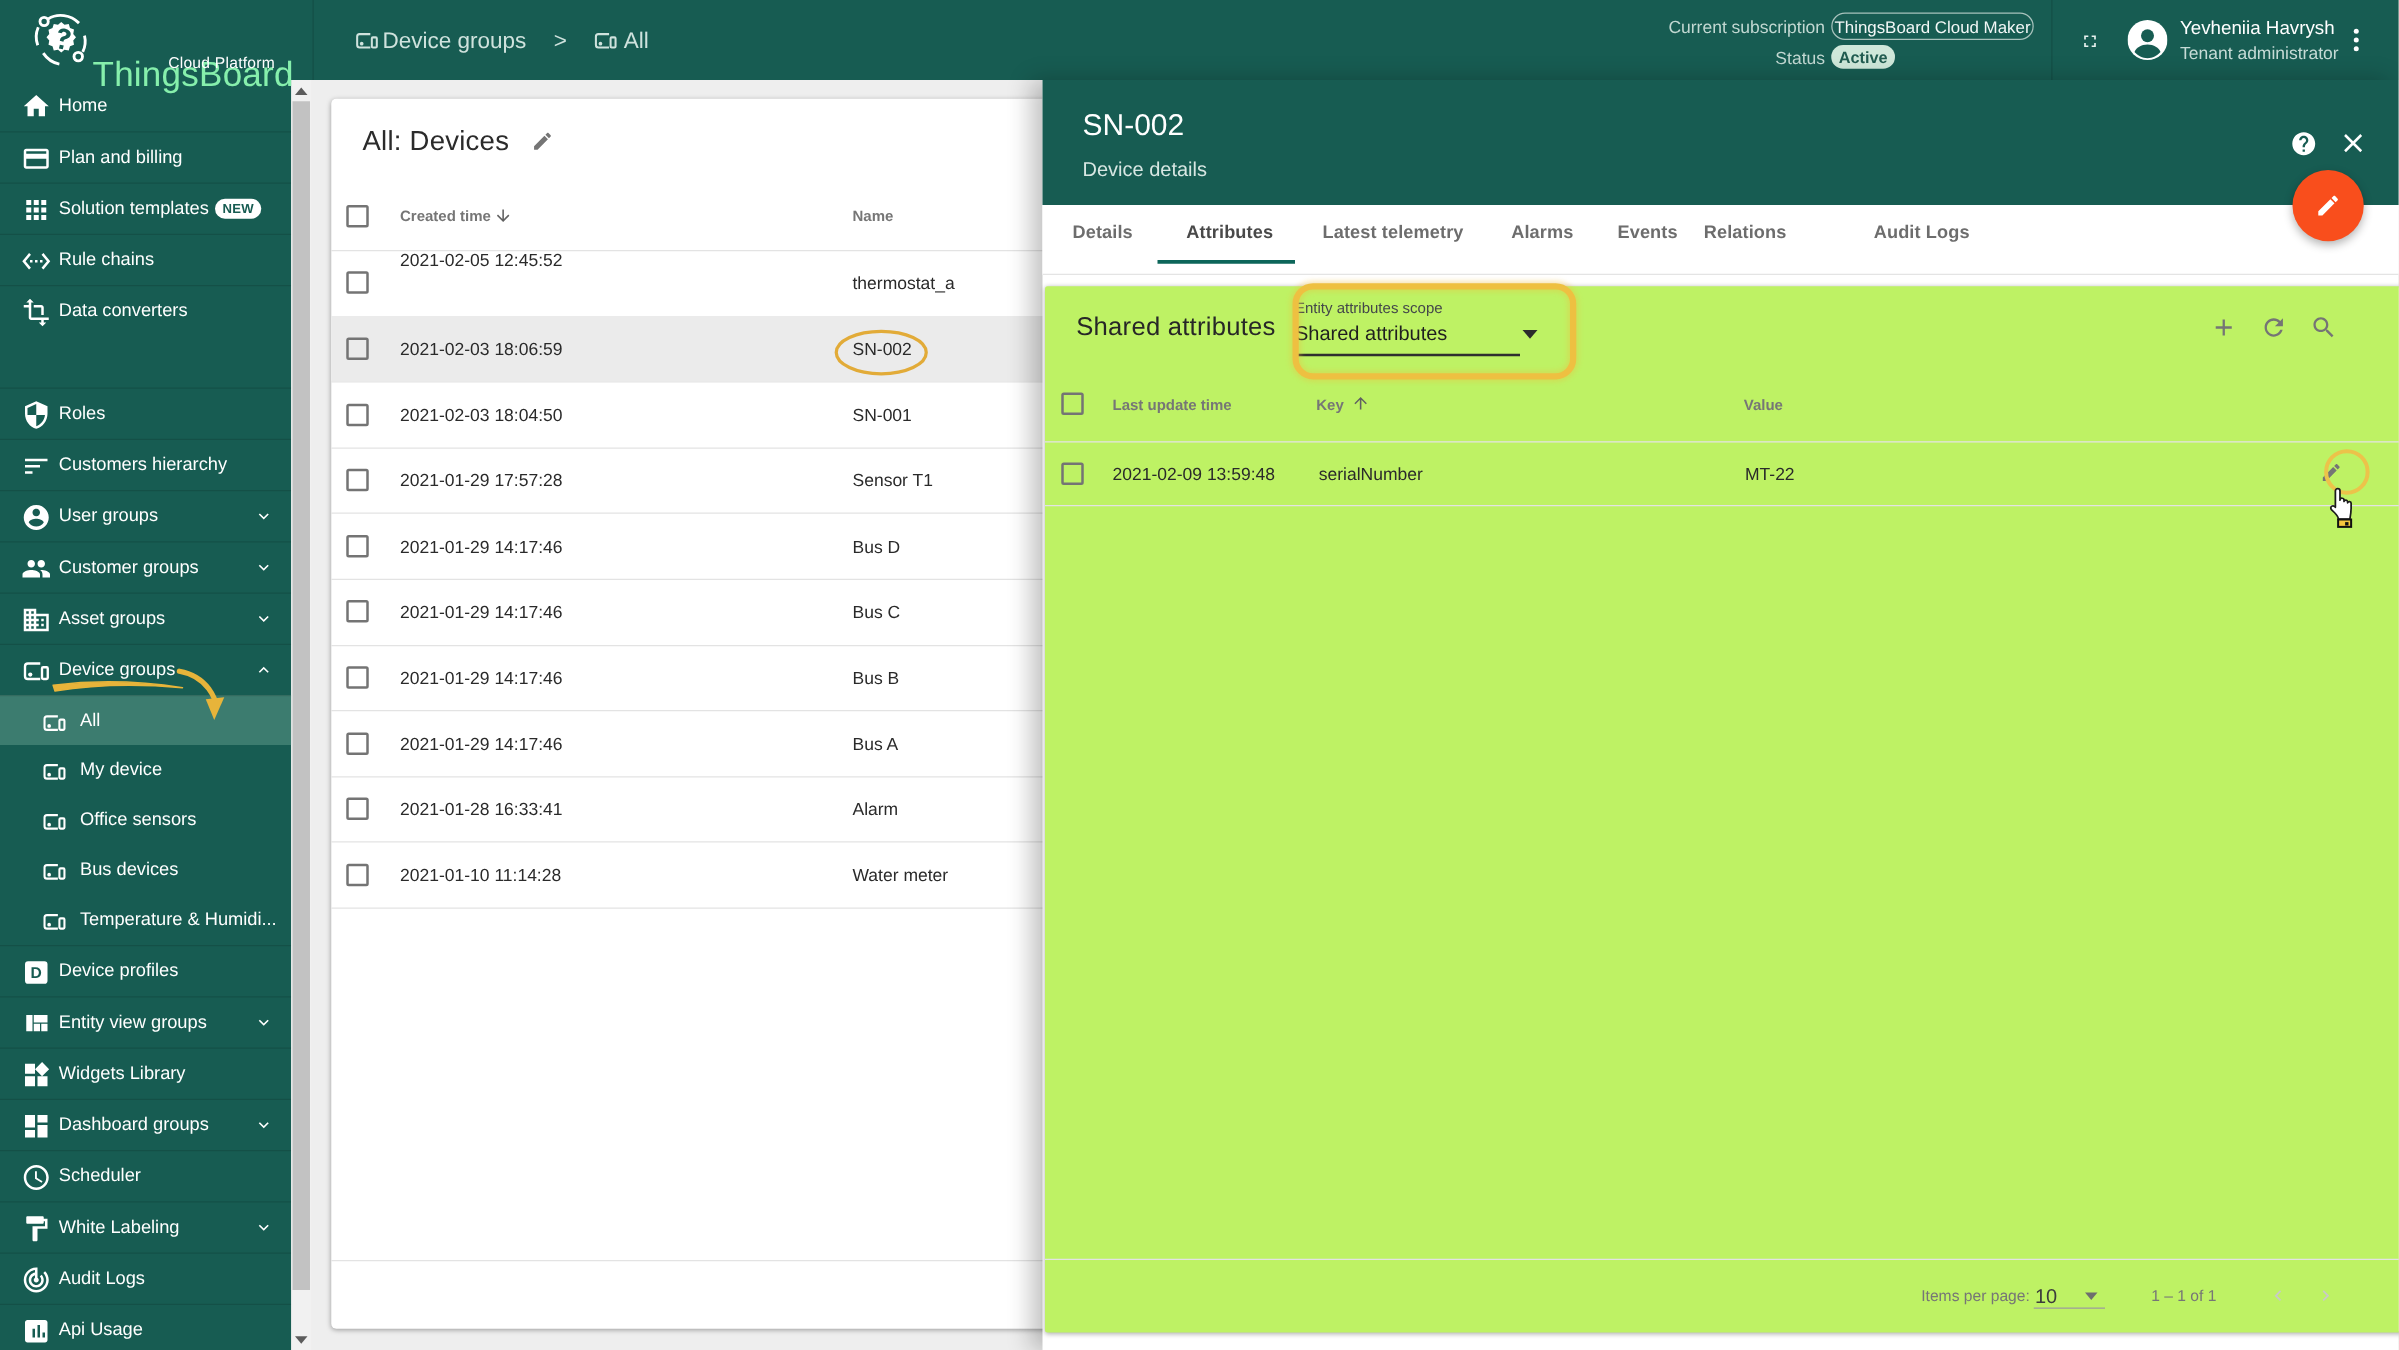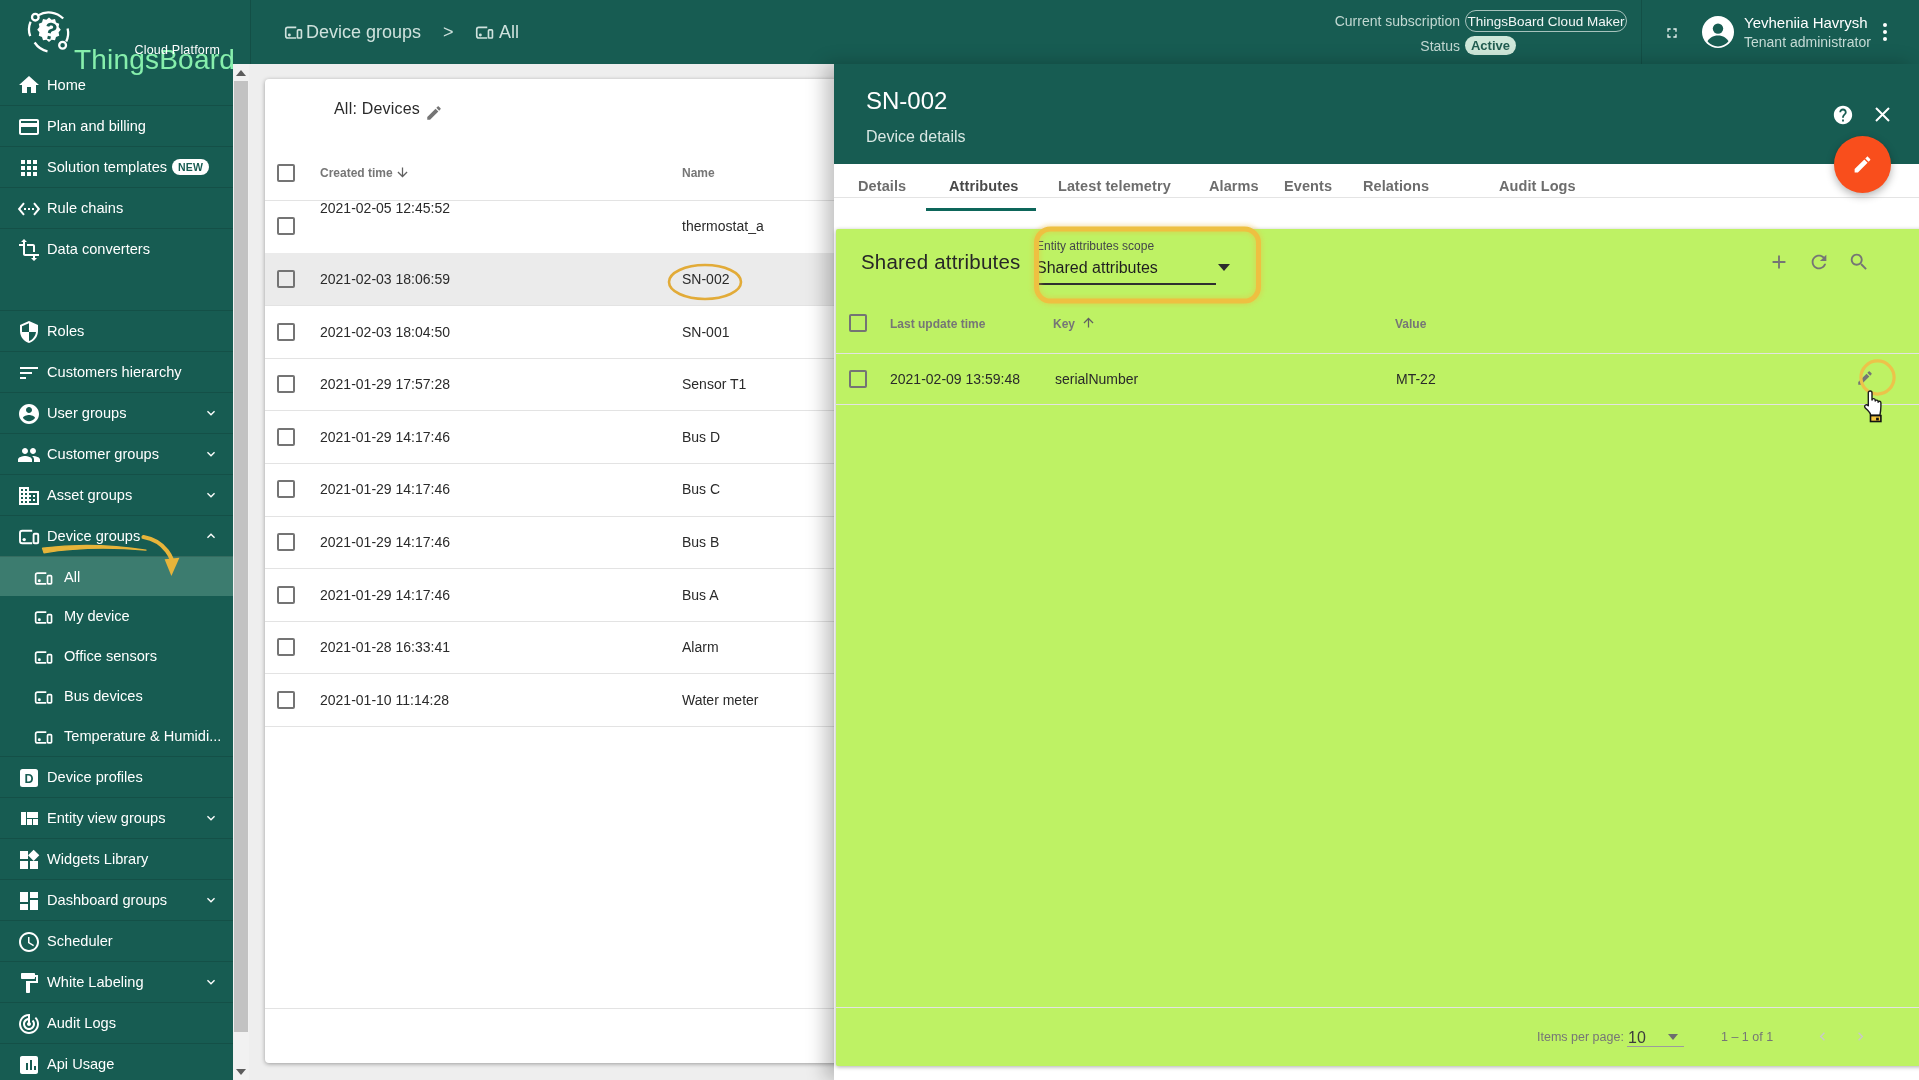--- a/index.html
+++ b/index.html
@@ -28,30 +28,30 @@
   #newBadge { position:absolute; left:172px; top:11.5px; background:#fff; color:#175c52; font-size:10.5px; font-weight:bold; border-radius:9px; padding:2.5px 6px 2px; letter-spacing:0.2px; }
 
   
   #sbscroll { position:absolute; left:233px; top:64px; width:16px; height:1016px; background:#f1f1f1; z-index:21; }
   #sbthumb { position:absolute; left:1px; top:17px; width:14px; height:951px; background:#c2c2c2; }
   .sarrow { position:absolute; left:3px; width:0; height:0; border-left:5px solid transparent; border-right:5px solid transparent; }
 
   
   #main { position:absolute; left:249px; top:64px; width:1670px; height:1016px; background:#eeeeee; z-index:10; }
   #devcard { position:absolute; left:16px; top:15px; width:1650px; height:984px; background:#fff; border-radius:4px; box-shadow:0 1px 4px rgba(0,0,0,0.35); }
-  #devtitle { position:absolute; left:25px; top:21px; font-size:16px; letter-spacing:0.2px; color:#2b2b2b;margin-left:44px; }
+  #devtitle { position:absolute; left:25px; top:21px; font-size:22px; letter-spacing:0.2px; color:#2b2b2b; }
   .cb { position:absolute; width:18px; height:18px; border:2px solid #747474; border-radius:2px; }
   .thdr { position:absolute; font-size:12px; font-weight:bold; color:#767676; }
   .tcell { position:absolute; font-size:14px; color:#2a2a2a; white-space:nowrap; }
   .rowline { position:absolute; left:0; width:100%; height:1px; background:#e3e3e3; }
 
   
   #drawer { position:absolute; left:834px; top:64px; width:1085px; height:1016px; background:#fff; box-shadow:-9px 0 18px rgba(0,0,0,0.24); z-index:40; }
   #dhead { position:absolute; left:0; top:0; width:1085px; height:100px; background:#175c52; }
-  #dtabs { position:absolute; left:0; top:100px; width:1085px; height:34px; background:#fff; border-bottom:1px solid #e4e4e4; }
+  #dtabs { position:absolute; left:0; top:100px; width:1085px; height:56px; background:#fff; border-bottom:1px solid #e4e4e4; }
   .tab { position:absolute; top:0; height:47px; line-height:45px; font-size:14.5px; font-weight:bold; color:#6d6d6d; letter-spacing:0.1px; white-space:nowrap; }
   #attrcard { position:absolute; left:2px; top:165px; width:1242px; height:837px; background:#bef264; border-radius:2px; box-shadow:0 1px 4px rgba(0,0,0,0.32); }
 
   
   #anno { position:absolute; left:0; top:0; width:1919px; height:1080px; z-index:60; pointer-events:none; }
 </style>
 </head>
 <body>
 <div id="stage">
 
@@ -435,21 +435,21 @@
     <div class="abs" style="left:1000px;top:72px;width:57px;height:57px;border-radius:50%;background:#f94e1c;box-shadow:0 3px 8px rgba(0,0,0,0.3);z-index:5;">
       <svg class="abs" style="left:18px;top:18px;" width="21" height="21" viewBox="0 0 24 24">
           <path fill="#fff" d="M3 17.25V21h3.75L17.81 9.94l-3.75-3.75L3 17.25zM20.71 7.04c.39-.39.39-1.02 0-1.41l-2.34-2.34c-.39-.39-1.02-.39-1.41 0l-1.83 1.83 3.75 3.75 1.83-1.83z"></path>
         </svg>
     </div>
     <div id="dtabs">
       <div class="tab" style="left:24px;">Details</div>
       <div class="tab" style="left:115px;color:#494949;">Attributes</div>
       <div class="tab" style="left:224px;">Latest telemetry</div>
       <div class="tab" style="left:375px;">Alarms</div>
-      <div class="tab" style="left:450px;text-align:center;">Events</div>
+      <div class="tab" style="left:460px;text-align:center;">Events</div>
       <div class="tab" style="left:529px;">Relations</div>
       <div class="tab" style="left:665px;">Audit Logs</div>
       <div class="abs" style="left:92px;top:44px;width:110px;height:3px;background:#0d665a;"></div>
     </div>
     <div id="attrcard">
       <div class="abs" style="left:25px;top:21px;font-size:20.5px;letter-spacing:0.2px;color:#272727;">Shared attributes</div>
       <div class="abs" style="left:200px;top:10px;font-size:12px;color:#44474a;">Entity attributes scope</div>
       <div class="abs" style="left:200px;top:30px;font-size:16px;color:#1f1f1f;">Shared attributes</div>
       <span class="abs" style="left:382px;top:35px;width:0;height:0;border-left:6.5px solid transparent;border-right:6.5px solid transparent;border-top:7px solid #2c2c2c;"></span>
       <div class="abs" style="left:200px;top:53.5px;width:180px;height:2px;background:#2f2f2f;"></div>

